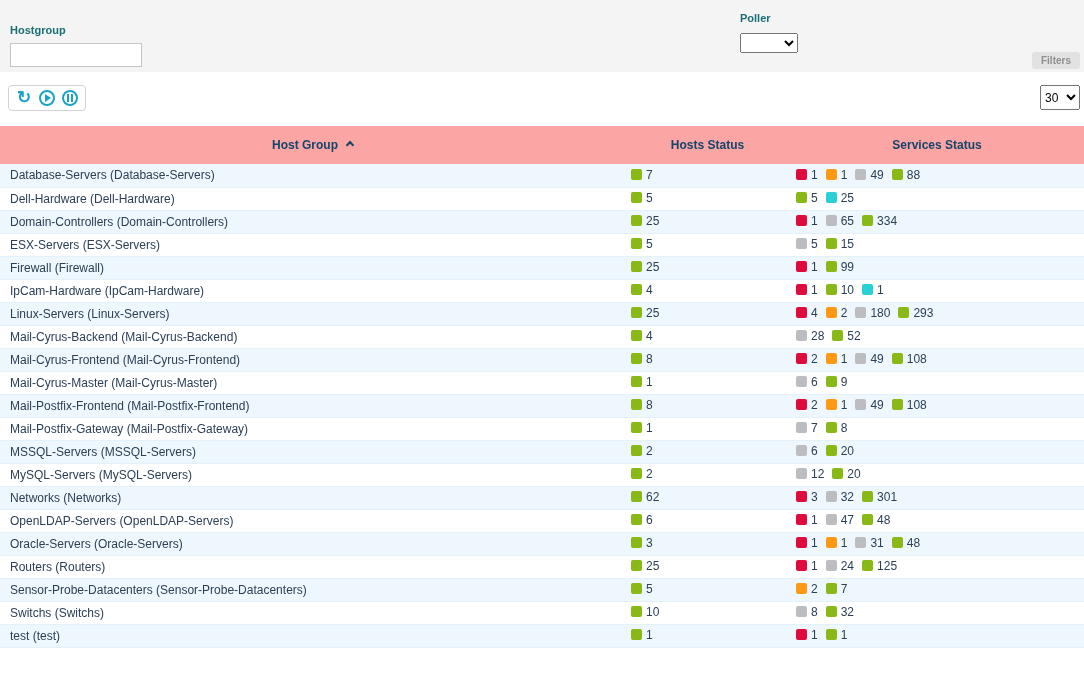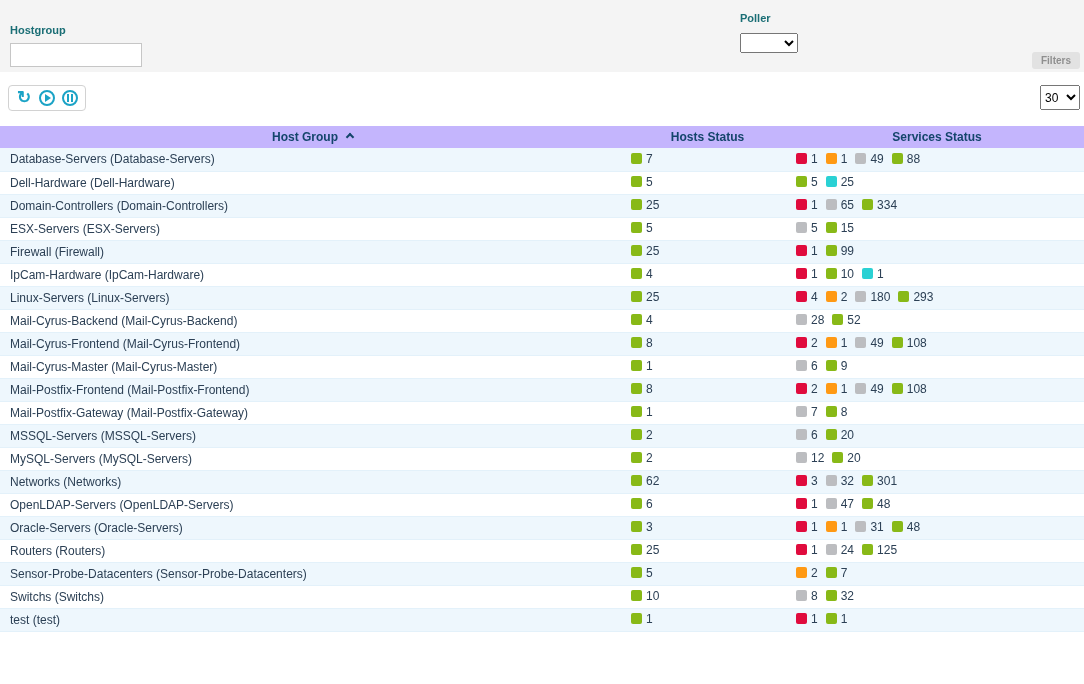--- a/index.html
+++ b/index.html
@@ -55,22 +55,22 @@
   }
   .pause-bars { width:6px; height:8px; border-left:2px solid #1ba3c6; border-right:2px solid #1ba3c6; }
   .page-size {
     position:absolute; right:4px; top:13px; width:40px; height:25px; font-size:12px;
     font-family:"Liberation Sans", sans-serif;
   }
 
   
   .hg-table { width:1084px; border-collapse:collapse; table-layout:fixed; font-size:12px; }
   .hg-table thead th {
-    background:#c4b5fd; color:#14456b; font-weight:bold;
-    height:18px; text-align:center; padding:4px; font-size:12px;
+    background:#fca5a5; color:#14456b; font-weight:bold;
+    height:18px; text-align:center; padding:12px; font-size:12px;
   }
   .col-name { width:625px; }
   .col-hosts { width:165px; }
   .sort-asc {
     display:inline-block; width:6px; height:6px; margin-left:9px;
     border-left:2px solid #14456b; border-top:2px solid #14456b;
     transform:rotate(45deg); vertical-align:1px;
   }
   .hg-table tbody td {
     height:23px; padding:0 10px; border-bottom:1px solid #e3f1fa;

